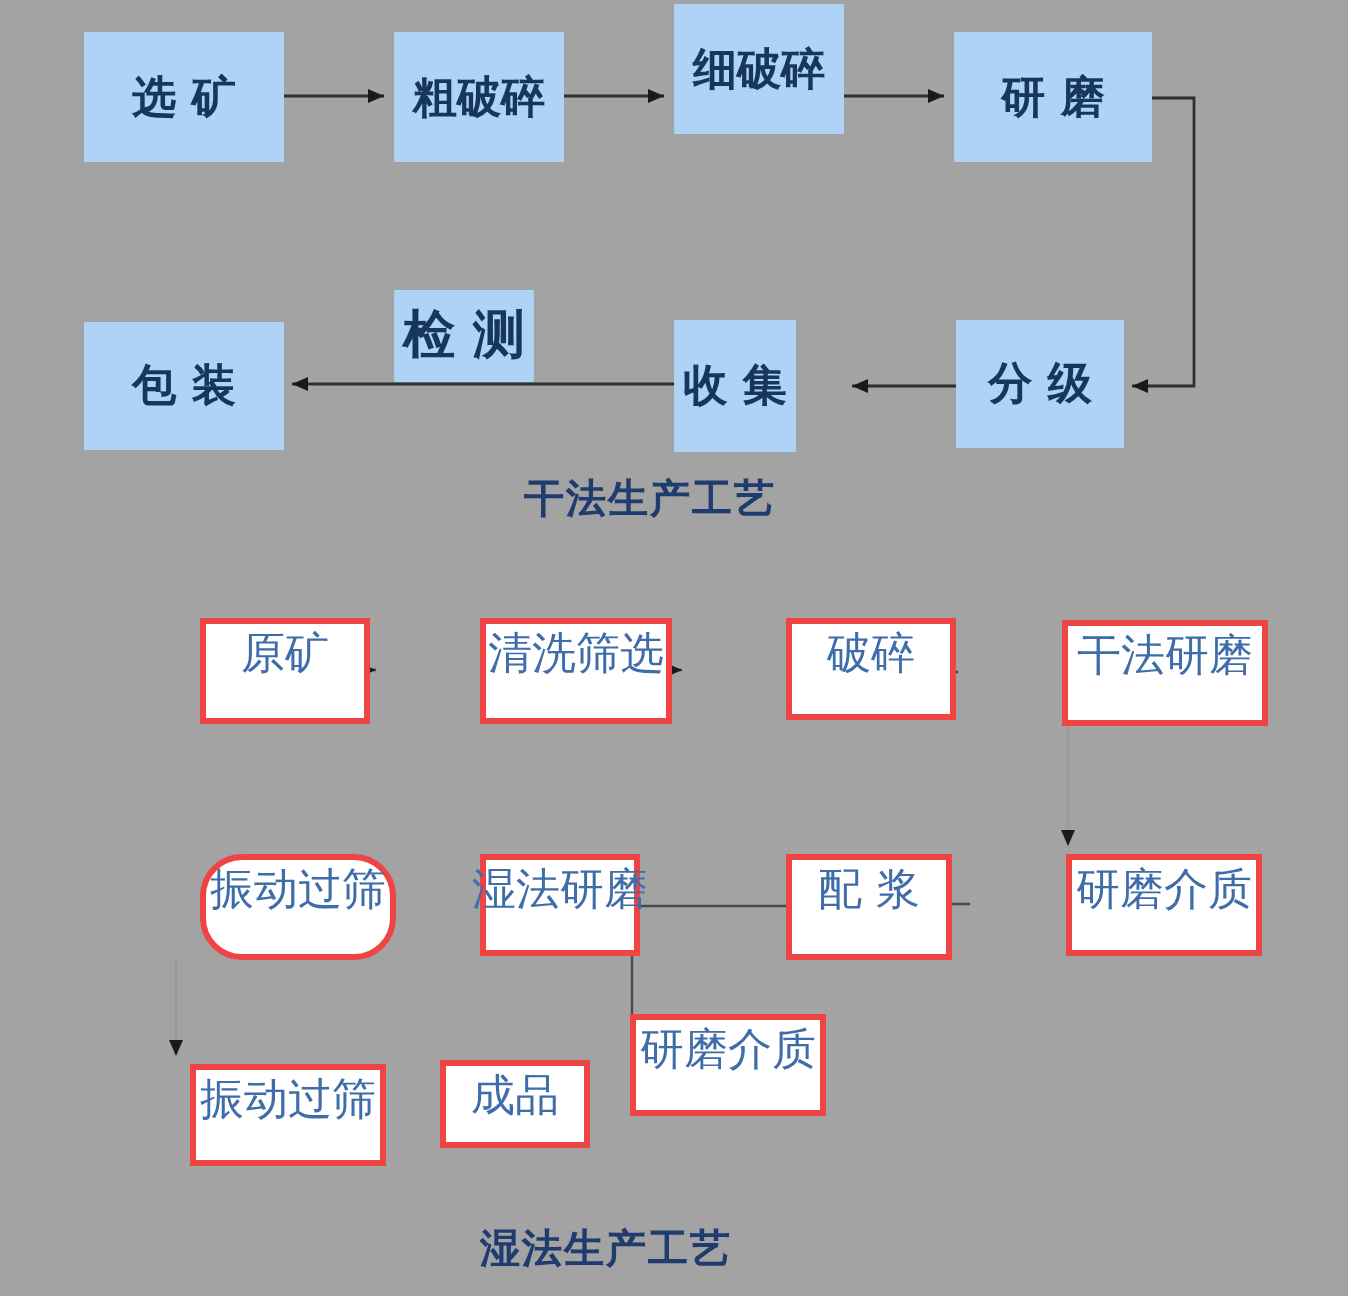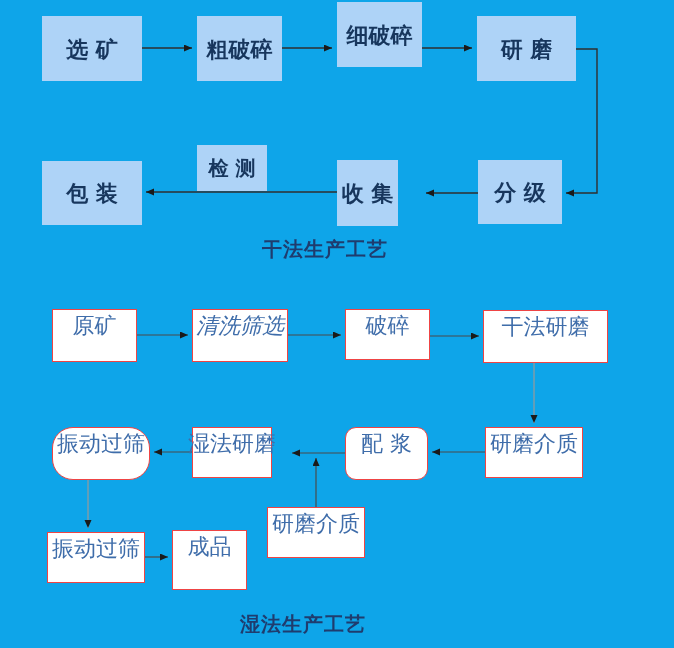--- a/index.html
+++ b/index.html
@@ -1,75 +1,76 @@
 <!DOCTYPE html>
 <html><head>
 <meta charset="utf-8">
 <style>
   html,body{margin:0;padding:0;background:#ffffff;}
   .canvas{
     position:relative;
     width:674px;height:648px;
-    background:#0ea5e9;
+    background:#a3a3a3;
     font-family:"DejaVu Serif","Liberation Serif",serif;
     overflow:hidden;
   }
   .edges{position:absolute;left:0;top:0;width:674px;height:648px;}
   .node{
     position:absolute;
     display:flex;align-items:center;justify-content:center;
     box-sizing:border-box;
     line-height:1;
     white-space:nowrap;
   }
   .node.blue{
     background:#aed3f7;
     color:#17365d;
     font-weight:bold;
     font-size:22px;
   }
   .node.white{
     background:#ffffff;
-    border:1px solid #ef4444;
+    border:3px solid #ef4444;
     color:#3f6daa;
     font-size:22px;
     align-items:flex-start;
     padding-top:5px;
+    margin-left:48px;
   }
   .title{
     position:absolute;
     color:#1f3c6e;
     font-weight:bold;
     font-size:20px;
     letter-spacing:1px;
     text-align:center;
     white-space:nowrap;
   }
   
   #n-ore-selection   {left:42px;  top:16px;  width:100px; height:65px;}
   #n-coarse-crushing {left:197px; top:16px;  width:85px;  height:65px;}
   #n-fine-crushing   {left:337px; top:2px;  width:85px;  height:65px;}
   #n-grinding        {left:477px; top:16px;  width:99px;  height:65px;}
-  #n-inspection      {left:197px; top:145px; width:70px;  height:46px; font-size:20px;}
+  #n-inspection      {left:197px; top:145px; width:70px;  height:46px; font-size:26px;}
   #n-classification  {left:478px; top:160px; width:84px;  height:64px;}
   #n-collection      {left:337px; top:160px; width:61px;  height:66px;}
   #n-packaging       {left:42px;  top:161px; width:100px; height:64px;}
   #t-dry             {left:262px; top:236px; width:124px;}
   
   #n-raw-ore              {left:52px;  top:309px; width:85px;  height:53px;}
-  #n-washing-screening    {left:192px; top:309px; width:96px;  height:53px;font-style:italic;}
+  #n-washing-screening    {left:192px; top:309px; width:96px;  height:53px;}
   #n-crushing             {left:345px; top:309px; width:85px;  height:51px;}
-  #n-dry-grinding         {left:483px; top:310px; width:125px; height:53px;text-align:center;}
+  #n-dry-grinding         {left:483px; top:310px; width:103px; height:53px;text-align:center;}
   #n-classified-collection{left:485px; top:427px; width:98px;  height:51px;}
-  #n-slurry-mixing        {left:345px; top:427px; width:83px;  height:53px;border-radius:11px;}
+  #n-slurry-mixing        {left:345px; top:427px; width:83px;  height:53px;}
   #n-wet-grinding         {left:192px; top:427px; width:80px;  height:51px;}
   #n-vibrating-screening  {left:52px;  top:427px; width:98px;  height:53px;border-radius:21px;}
   #n-grinding-media       {left:267px; top:507px; width:98px;  height:51px;}
   #n-drying-collection    {left:47px;  top:532px; width:98px;  height:51px;}
-  #n-finished-product     {left:172px; top:530px; width:75px;  height:60px;}
+  #n-finished-product     {left:172px; top:530px; width:75px;  height:44px;}
   #t-wet                  {left:240px; top:596px; width:124px;margin-top:15px;}
 </style>
 </head>
 <body>
 
 <div class="canvas">
 
   <svg class="edges" width="674" height="648" viewBox="0 0 674 648" xmlns="http://www.w3.org/2000/svg">
     <defs>
       <marker id="arr" markerUnits="userSpaceOnUse" markerWidth="10" markerHeight="8" refX="8" refY="3.5" orient="auto">

